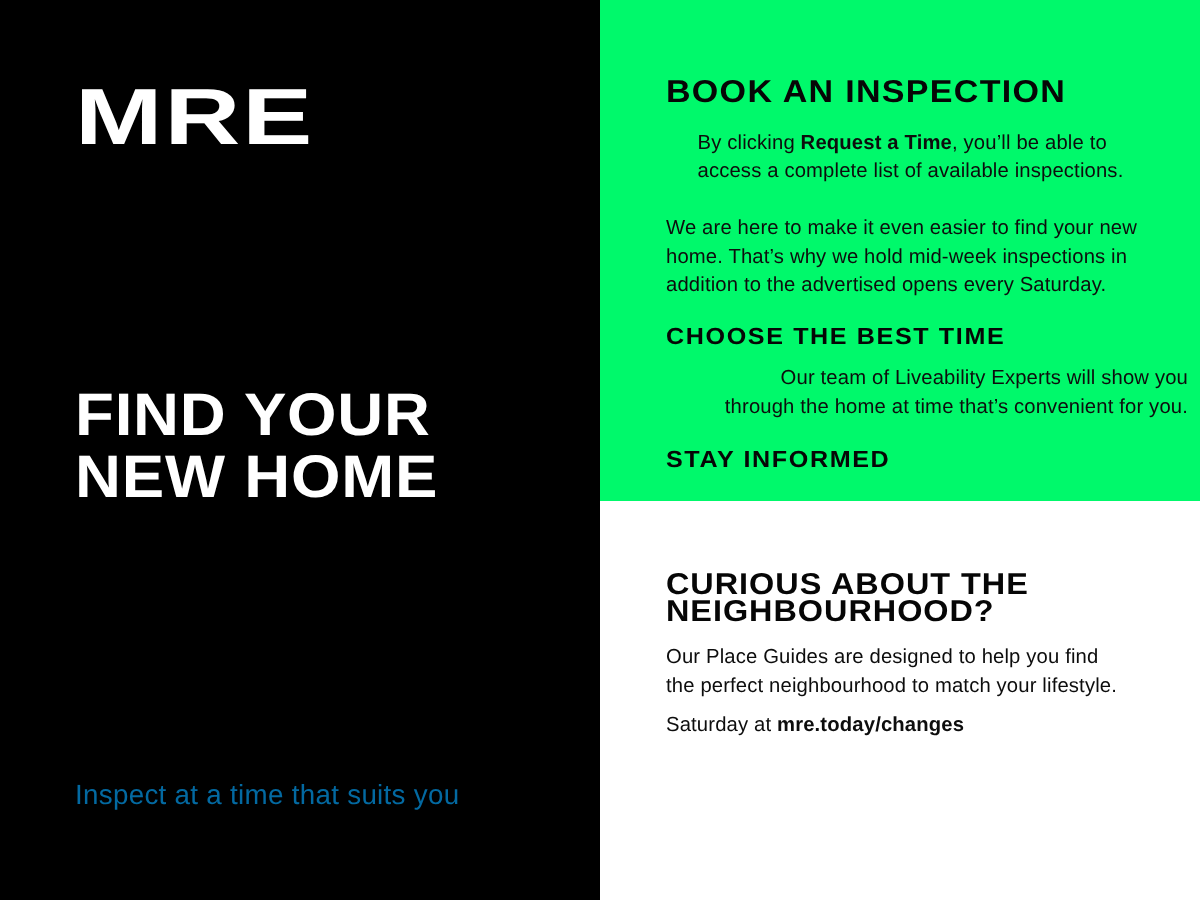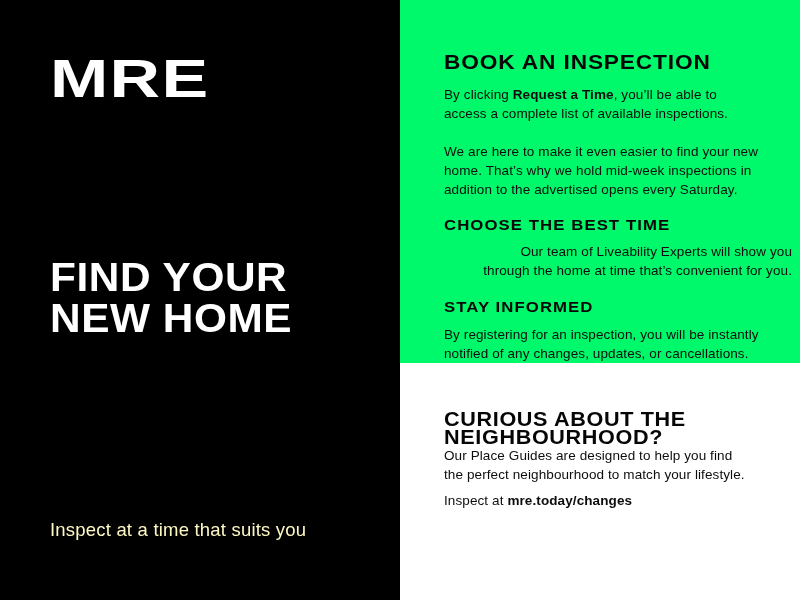--- a/index.html
+++ b/index.html
@@ -49,21 +49,21 @@
     transform-origin: left top;
     color: #fff;
   }
   .tagline {
     position: absolute;
     left: 50px;
     top: 519px;
     font-size: 18.5px;
     font-weight: 400;
     letter-spacing: 0.2px;
-    color: #fef9c3;
+    color: #0369a1;
   }
 
   
   .right-col {
     display: flex;
     flex-direction: column;
     width: 400px;
     height: 504px;
   }
 
@@ -93,21 +93,21 @@
     letter-spacing: 1px;
   }
   .body-text {
     font-size: 13.5px;
     line-height: 19px;
     letter-spacing: 0.1px;
     color: var(--text-dark, #0d0d0d);
     white-space: pre-line;
   }
   .body-text strong { font-weight: bold; }
-  .green-panel .p1 { margin-top: 12px; }
+  .green-panel .p1 { margin-top: 12px; margin-left: 21px; }
   .green-panel .p2 { margin-top: 19px; }
   .green-panel .h-choose { margin-top: 17px; }
   .green-panel .p3 { margin-top: 9px; text-align: right; }
   .green-panel .h-informed { margin-top: 18px; }
   .green-panel .p4 { margin-top: 10px; }
 
   
   .white-panel {
     position: relative;
     width: 400px;
@@ -120,21 +120,21 @@
     display: block;
     font-size: 20px;
     font-weight: bold;
     line-height: 18px;
     letter-spacing: 0.6px;
     color: #060606;
     white-space: pre-line;
     transform: scaleX(1.08);
     transform-origin: left top;
   }
-  .white-panel .p-guides { }
+  .white-panel .p-guides { margin-top: 11px; }
   .white-panel .p-explore { margin-top: 7px; }
 </style>
 </head>
 <body>
 
 <div class="page">
 
   <div class="left-panel">
     <div class="logo">MRE</div>
     <div class="headline">FIND YOUR
@@ -154,28 +154,26 @@
 home. That’s why we hold mid-week inspections in
 addition to the advertised opens every Saturday.</p>
 
       <div class="section-heading small h-choose">CHOOSE THE BEST TIME</div>
 
       <p class="body-text p3">Our team of Liveability Experts will show you
 through the home at time that’s convenient for you.</p>
 
       <div class="section-heading small h-informed">STAY INFORMED</div>
 
-      <p class="body-text p4">By registering for an inspection, you will be instantly
-notified of any changes, updates, or cancellations.</p>
     </div>
 
     <div class="white-panel">
       <div class="guides-heading">CURIOUS ABOUT THE
 NEIGHBOURHOOD?</div>
 
       <p class="body-text p-guides">Our Place Guides are designed to help you find
 the perfect neighbourhood to match your lifestyle.</p>
 
-      <p class="body-text p-explore"><span>Inspect at </span><strong>mre.today/changes</strong></p>
+      <p class="body-text p-explore"><span>Saturday at </span><strong>mre.today/changes</strong></p>
     </div>
 
   </div>
 </div>
 
 </body></html>

